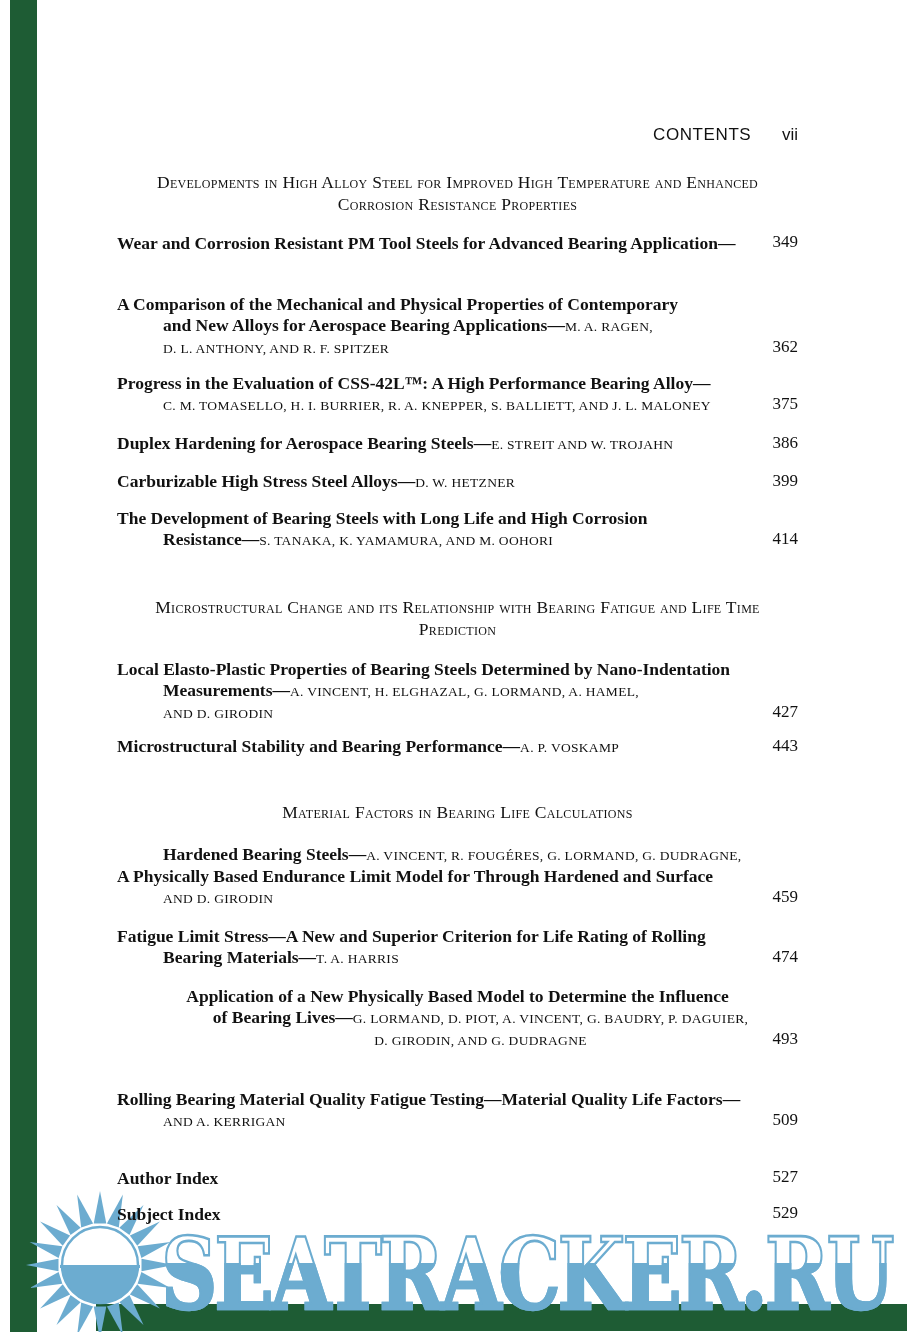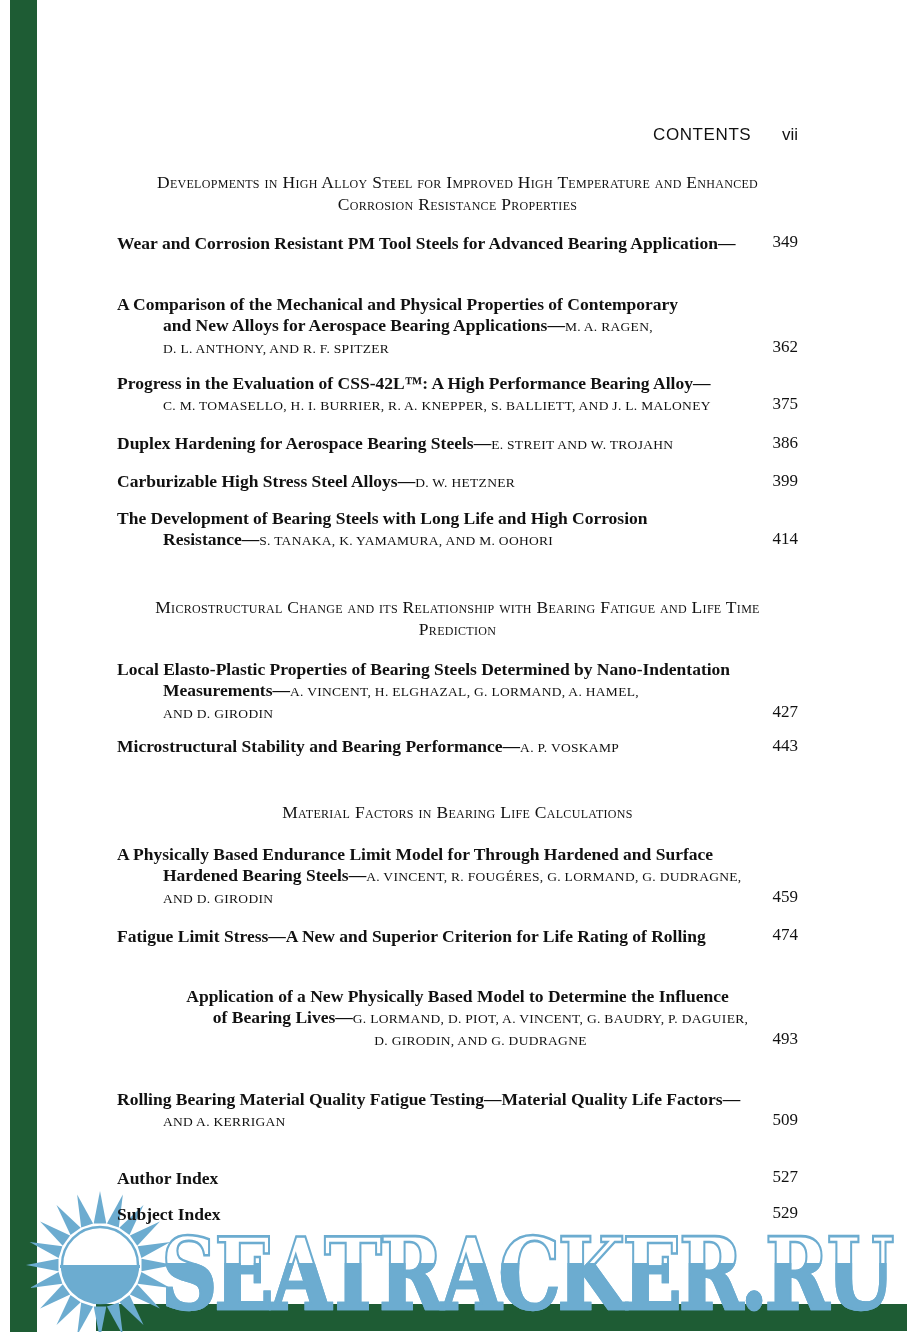--- a/index.html
+++ b/index.html
@@ -106,27 +106,28 @@
         <div class="line indent"><span class="t-title">Measurements—</span><span class="t-authors">A. VINCENT, H. ELGHAZAL, G. LORMAND, A. HAMEL,</span></div>
         <div class="line indent"><span class="t-authors">AND D. GIRODIN</span></div>
         <span class="pagenum">427</span>
       </div>
       <div class="entry" style="top: 736px;">
         <div class="line"><span class="t-title">Microstructural Stability and Bearing Performance—</span><span class="t-authors">A. P. VOSKAMP</span></div>
         <span class="pagenum">443</span>
       </div>
       <div class="sec-heading" style="top: 801px; text-align: center;">Material Factors in Bearing Life Calculations</div>
       <div class="entry" style="top: 844px;">
+        <div class="line indent"><span class="t-title">Hardened Bearing Steels—</span><span class="t-authors">A. VINCENT, R. FOUGÉRES, G. LORMAND, G. DUDRAGNE,</span></div>
         <div class="line"><span class="t-title">A Physically Based Endurance Limit Model for Through Hardened and Surface</span></div>
-        <div class="line indent"><span class="t-title">Hardened Bearing Steels—</span><span class="t-authors">A. VINCENT, R. FOUGÉRES, G. LORMAND, G. DUDRAGNE,</span></div>
         <div class="line indent"><span class="t-authors">AND D. GIRODIN</span></div>
         <span class="pagenum">459</span>
       </div>
       <div class="entry" style="top: 926px;">
         <div class="line"><span class="t-title">Fatigue Limit Stress—A New and Superior Criterion for Life Rating of Rolling</span></div>
+        <div class="line indent"><span class="t-title">Bearing Materials—</span><span class="t-authors">T. A. HARRIS</span></div>
         <span class="pagenum">474</span>
       </div>
       <div class="entry" style="top: 986px; text-align: center;">
         <div class="line"><span class="t-title">Application of a New Physically Based Model to Determine the Influence</span></div>
         <div class="line indent"><span class="t-title">of Bearing Lives—</span><span class="t-authors">G. LORMAND, D. PIOT, A. VINCENT, G. BAUDRY, P. DAGUIER,</span></div>
         <div class="line indent"><span class="t-authors">D. GIRODIN, AND G. DUDRAGNE</span></div>
         <span class="pagenum">493</span>
       </div>
       <div class="entry" style="top: 1089px;">
         <div class="line"><span class="t-title">Rolling Bearing Material Quality Fatigue Testing—Material Quality Life Factors—</span></div>

